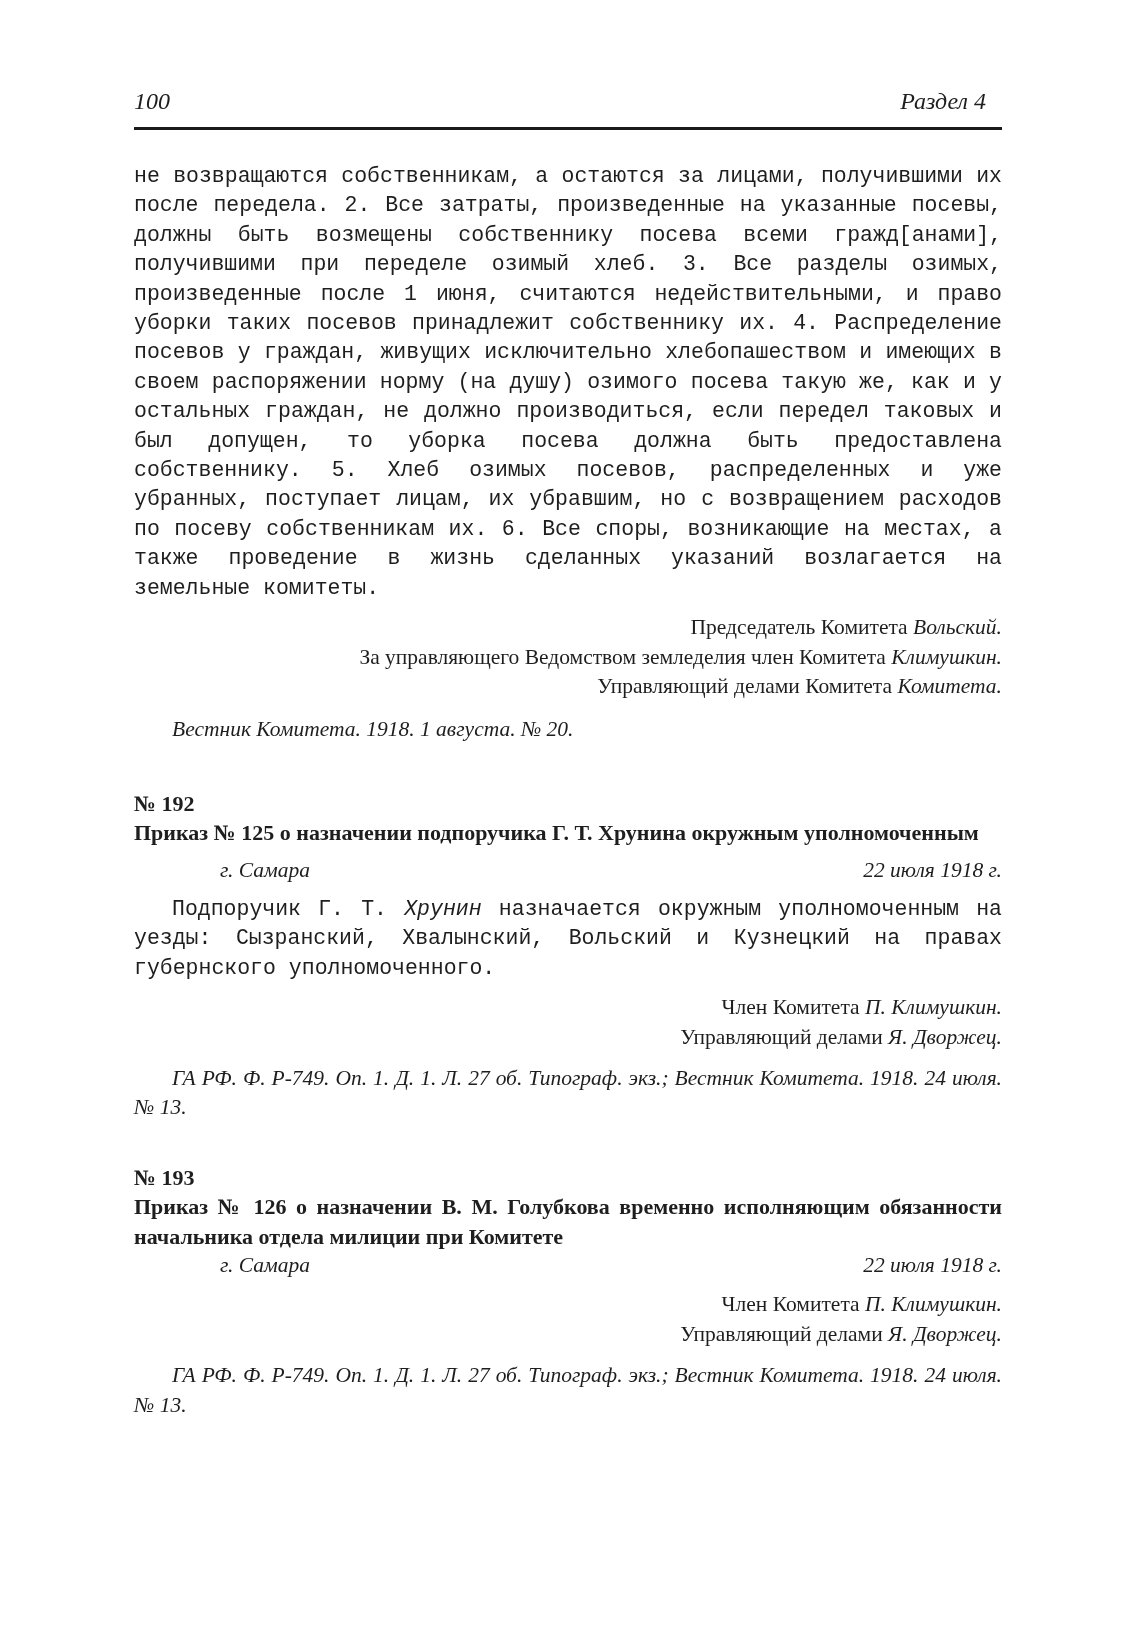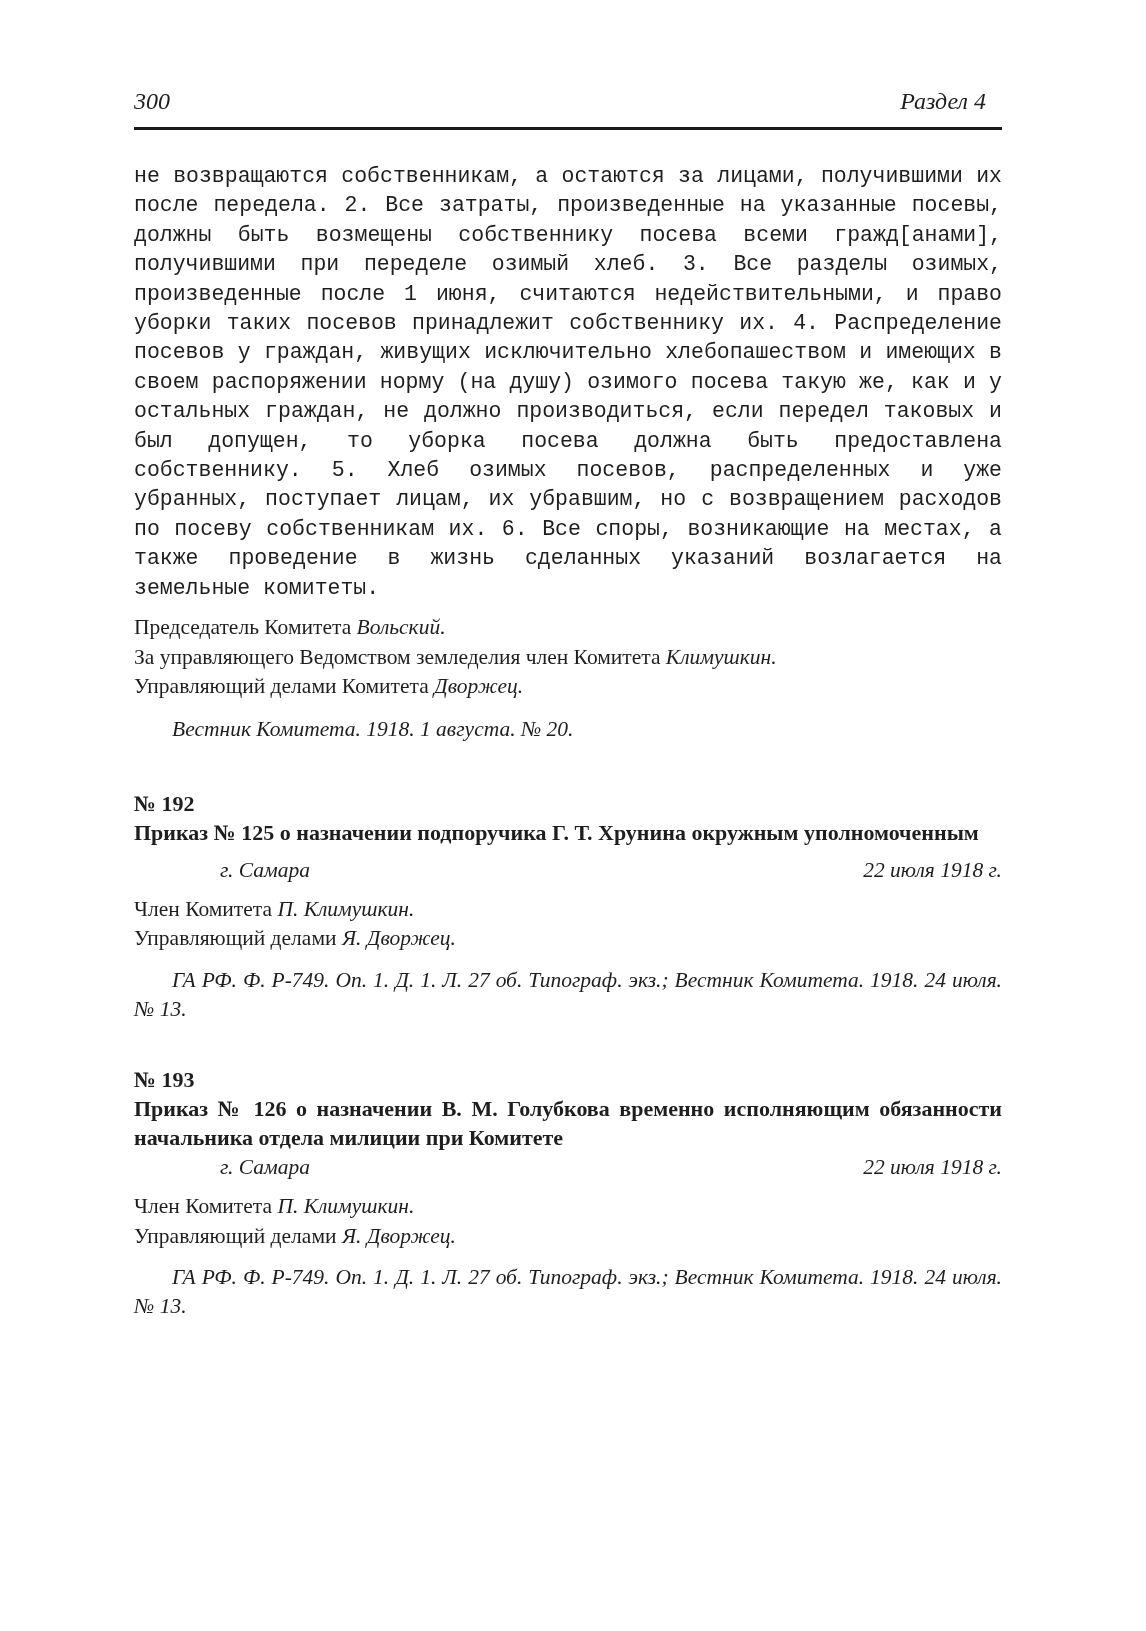--- a/index.html
+++ b/index.html
@@ -7,64 +7,67 @@
            font-family: "Liberation Serif", "DejaVu Serif", serif; color: #1e1e1e; }
     .page { position: absolute; left: 134px; top: 0; width: 868px; }
     .running-head { position: absolute; top: 88px; left: 0; width: 868px; height: 36px;
                     font-style: italic; font-size: 24px; }
     .running-head .num { position: absolute; left: 0; top: 0; }
     .running-head .sec { position: absolute; right: 16px; top: 0; }
     .rule { position: absolute; top: 127px; left: 0; width: 868px; height: 3px; background: #1a1a1a; }
     .body { position: absolute; top: 162px; left: 0; width: 868px; font-size: 21.5px; line-height: 29.4px; }
     .just { text-align: justify; text-align-last: left; margin: 0; font-family: Liberation Mono, monospace; }
     .indent { text-indent: 38px; }
-    .sig { text-align: left; margin: 0; line-height: 29.4px; }
+    .sig { text-align: right; margin: 0; line-height: 29.4px; }
     .src { font-style: italic; margin: 0; text-indent: 38px; }
     .src-multi { font-style: italic; margin: 0; text-indent: 38px; text-align: justify; }
     .docnum { font-weight: bold; margin: 0; font-size: 22px; }
     .doctitle { font-weight: bold; margin: 0; text-align: justify; text-align-last: left; font-size: 22px; }
     .placedate { position: relative; height: 29.4px; font-style: italic; margin: 0; }
     .placedate .place { position: absolute; left: 38px; top: 0; margin-left: 48px; }
     .placedate .date { position: absolute; right: 0; top: 0; }
     i { font-style: italic; }
   </style>
 </head>
 <body>
 
 <div class="page">
   <div class="running-head">
-    <span class="num">300</span>
+    <span class="num">100</span>
     <span class="sec">Раздел 4</span>
   </div>
   <div class="rule"></div>
 
   <div class="body">
 
     <p class="just" style="margin-bottom:10px;">не возвращаются собственникам, а остаются за лицами, получившими их после передела. 2. Все затраты, произведенные на указанные посевы, должны быть возмещены собственнику посева всеми гражд[анами], получившими при переделе озимый хлеб. 3. Все разделы озимых, произведенные после 1 июня, считаются недействительными, и право уборки таких посевов принадлежит собственнику их. 4. Распределение посевов у граждан, живущих исключительно хлебопашеством и имеющих в своем распоряжении норму (на душу) озимого посева такую же, как и у остальных граждан, не должно производиться, если передел таковых и был допущен, то уборка посева должна быть предоставлена собственнику. 5. Хлеб озимых посевов, распределенных и уже убранных, поступает лицам, их убравшим, но с возвращением расходов по посеву собственникам их. 6. Все споры, возникающие на местах, а также проведение в жизнь сделанных указаний возлагается на земельные комитеты.</p>
 
     <p class="sig">
       <span>Председатель Комитета</span>
       <i>Вольский.</i>
     </p>
     <p class="sig">
       <span>За управляющего Ведомством земледелия член Комитета</span>
       <i>Климушкин.</i>
     </p>
     <p class="sig" style="margin-bottom:14px;">
       <span>Управляющий делами Комитета</span>
-      <i>Дворжец.</i>
+      <i>Комитета.</i>
     </p>
     <p class="src" style="margin-bottom:44px;">Вестник Комитета. 1918. 1 августа. № 20.</p>
 
     <p class="docnum">№ 192</p>
     <p class="doctitle" style="margin-bottom:8px;">Приказ № 125 о назначении подпоручика Г. Т. Хрунина окружным уполномоченным</p>
     <div class="placedate" style="margin-bottom:10px;">
       <span class="place">г. Самара</span>
       <span class="date">22 июля 1918 г.</span>
     </div>
+    <p class="just indent" style="margin-bottom:10px;">
+      <span>Подпоручик Г. Т. </span><i>Хрунин</i><span> назначается окружным уполномоченным на уезды: Сызранский, Хвалынский, Вольский и Кузнецкий на правах губернского уполномоченного.</span>
+    </p>
     <p class="sig">
       <span>Член Комитета</span>
       <i>П. Климушкин.</i>
     </p>
     <p class="sig" style="margin-bottom:12px;">
       <span>Управляющий делами</span>
       <i>Я. Дворжец.</i>
     </p>
     <p class="src-multi" style="margin-bottom:40px;">ГА РФ. Ф. Р-749. Оп. 1. Д. 1. Л. 27 об. Типограф. экз.; Вестник Комитета. 1918. 24 июля. № 13.</p>
 

